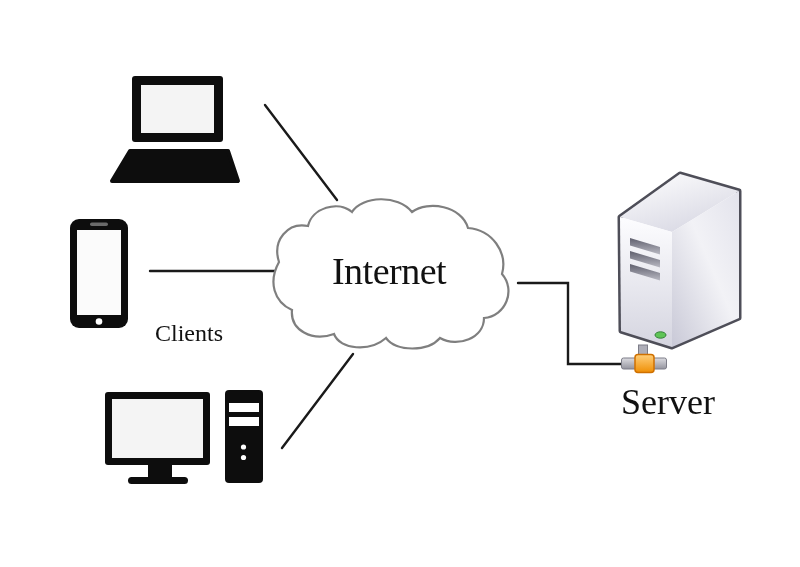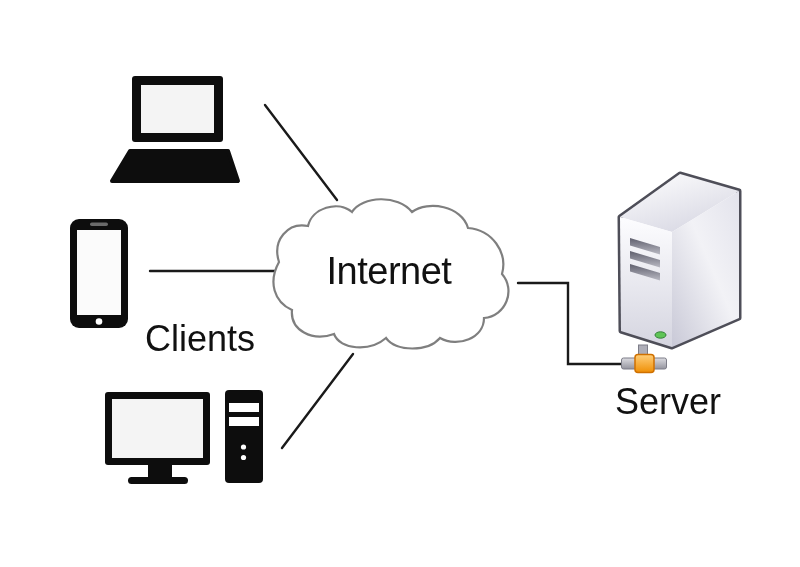--- a/index.html
+++ b/index.html
@@ -1,32 +1,32 @@
 <!DOCTYPE html>
 <html><head>
 <meta charset="utf-8">
 <style>
   html,body{margin:0;padding:0;background:#ffffff;}
   .stage{
     position:relative;
     width:800px;height:567px;
     background:#ffffff;
     overflow:hidden;
-    font-family:Liberation Sans, sans-serif;
+    font-family:Liberation Serif, serif;
   }
   .stage svg{position:absolute;left:0;top:0;}
   .label{
     position:absolute;
     color:#111111;
     line-height:1;
     white-space:nowrap;
     transform:translateX(-50%);
   }
   .label-internet{left:389px;top:252px;font-size:38px;letter-spacing:-0.5px;}
-  .label-clients{left:200px;top:321px;font-size:36px;}
+  .label-clients{left:189px;top:321px;font-size:24px;}
   .label-server{left:668px;top:384px;font-size:36px;text-align:center;}
 </style>
 </head>
 <body>
 
 <div class="stage">
 
   <svg width="800" height="567" viewBox="0 0 800 567">
     <defs>
       <linearGradient id="srvTop" x1="0" y1="0" x2="0.6" y2="1">

